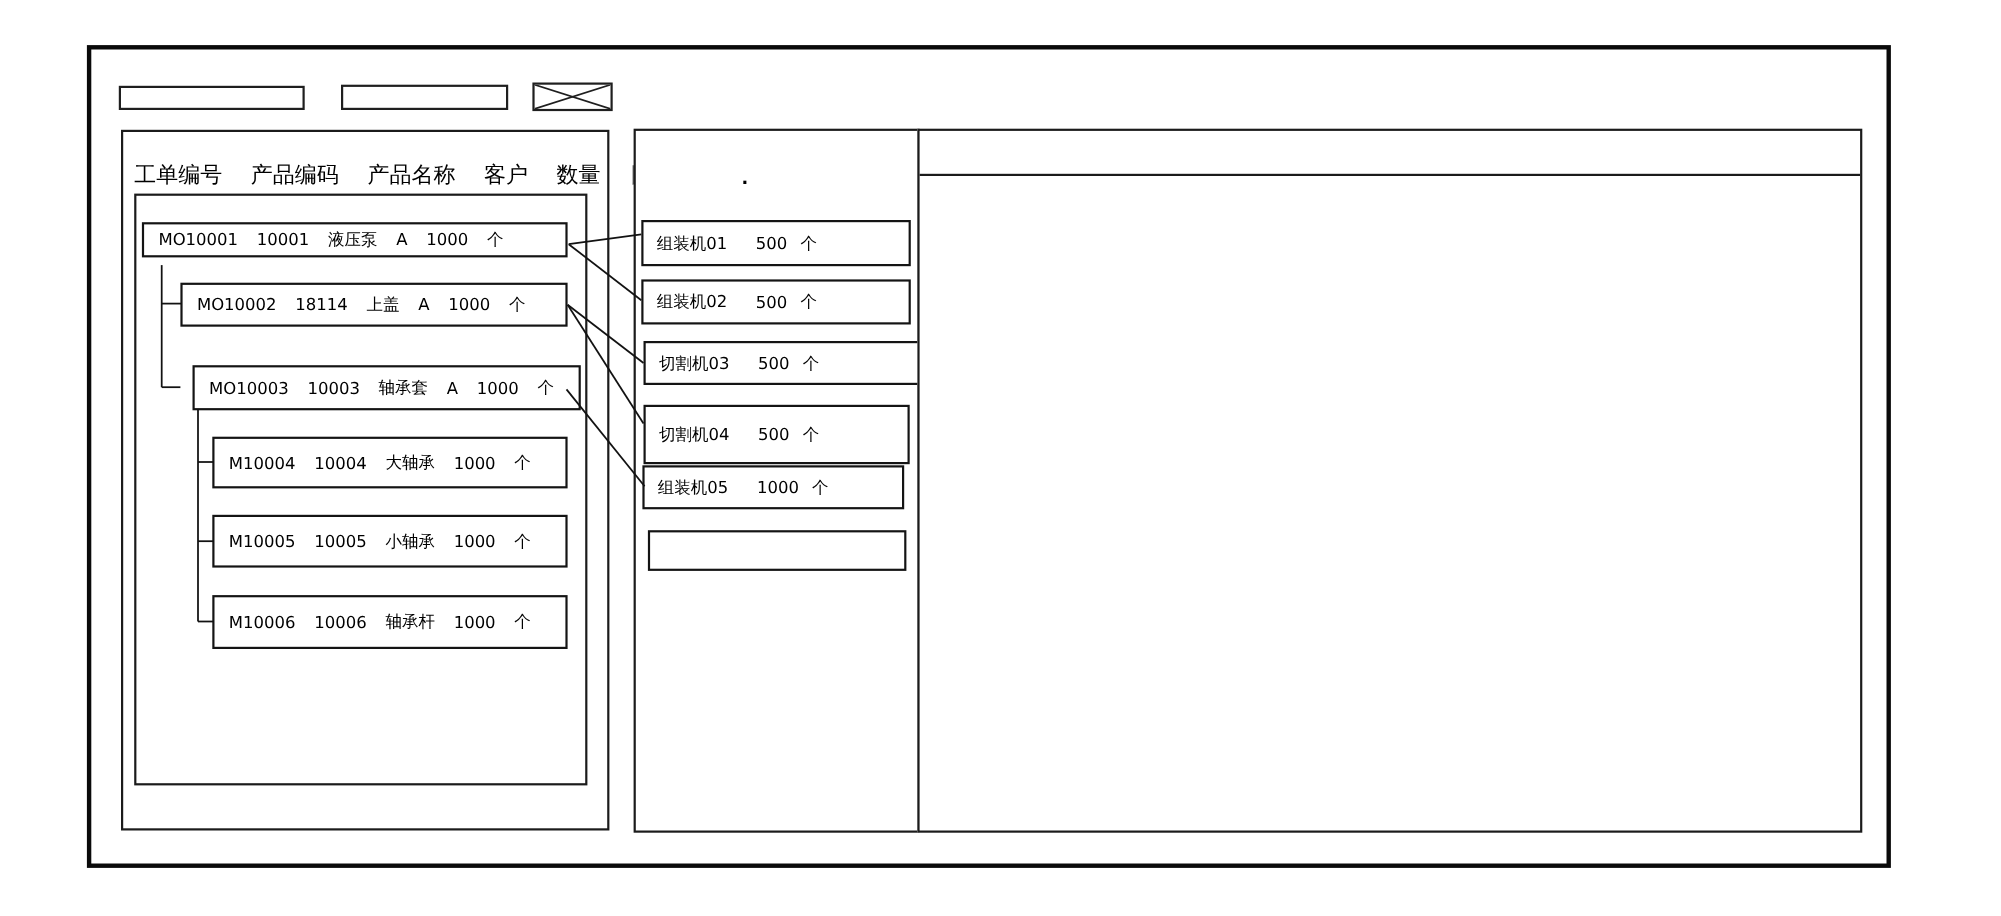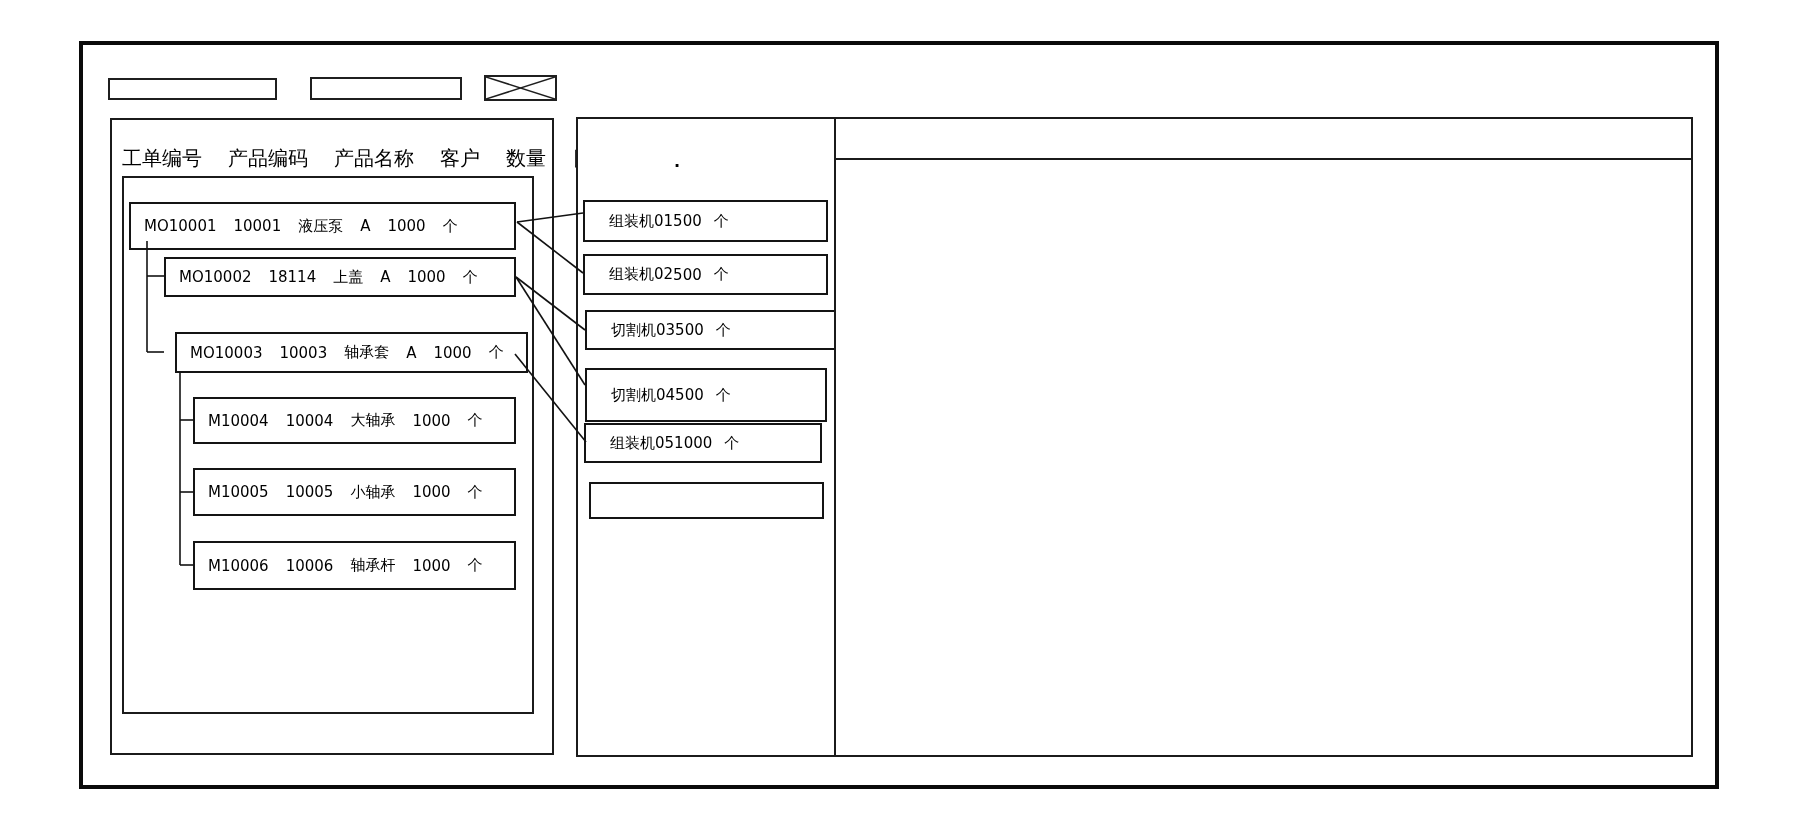--- a/index.html
+++ b/index.html
@@ -17,22 +17,22 @@
   .middle-panel{left:576px;top:117px;width:260px;height:640px;}
   .right-panel{left:834px;top:117px;width:859px;height:640px;}
   .right-header{height:39px;border-bottom:2px solid #1b1b1b;}
   .col-headers{left:122px;top:145px;display:flex;gap:26px;font-size:20px;white-space:nowrap;}
   .tree-box{left:122px;top:176px;width:412px;height:538px;border:2px solid #1b1b1b;background:#fff;}
   .wo-box{border:2px solid #141414;background:#fff;display:flex;align-items:center;
           padding-left:13px;font-size:15px;white-space:nowrap;}
   .wo-box span{margin-left:17px;}
   .wo-box span:first-child{margin-left:0;}
   .machine-box{border:2px solid #141414;background:#fff;display:flex;align-items:center;
-          padding-left:24px;font-size:15px;white-space:nowrap;}
-  .machine-box .m-qty{}
+          padding-left:12px;font-size:15px;white-space:nowrap;}
+  .machine-box .m-qty{margin-left:26px;}
   .machine-box .m-unit{margin-left:12px;}
   .dot{left:674px;top:152px;font-size:16px;font-weight:bold;}
   .overlay{left:0;top:0;width:1819px;height:833px;pointer-events:none;z-index:6;}
   .overlay line{stroke:#121212;stroke-width:1.6;}
 </style>
 </head>
 <body>
 
 <div class="canvas">
 
@@ -53,21 +53,21 @@
     <span>工单编号</span>
     <span>产品编码</span>
     <span>产品名称</span>
     <span>客户</span>
     <span>数量</span>
     <span>日期</span>
   </div>
 
   <div class="abs tree-box"></div>
 
-  <div class="abs wo-box" style="left:129px;top:202px;width:387px;height:48px">
+  <div class="abs wo-box" style="left:129px;top:202px;width:387px;height:32px">
     <span>MO10001</span>
     <span>10001</span>
     <span>液压泵</span>
     <span>A</span>
     <span>1000</span>
     <span>个</span>
   </div>
 
   <div class="abs wo-box" style="left:164px;top:257px;width:352px;height:40px">
     <span>MO10002</span>

